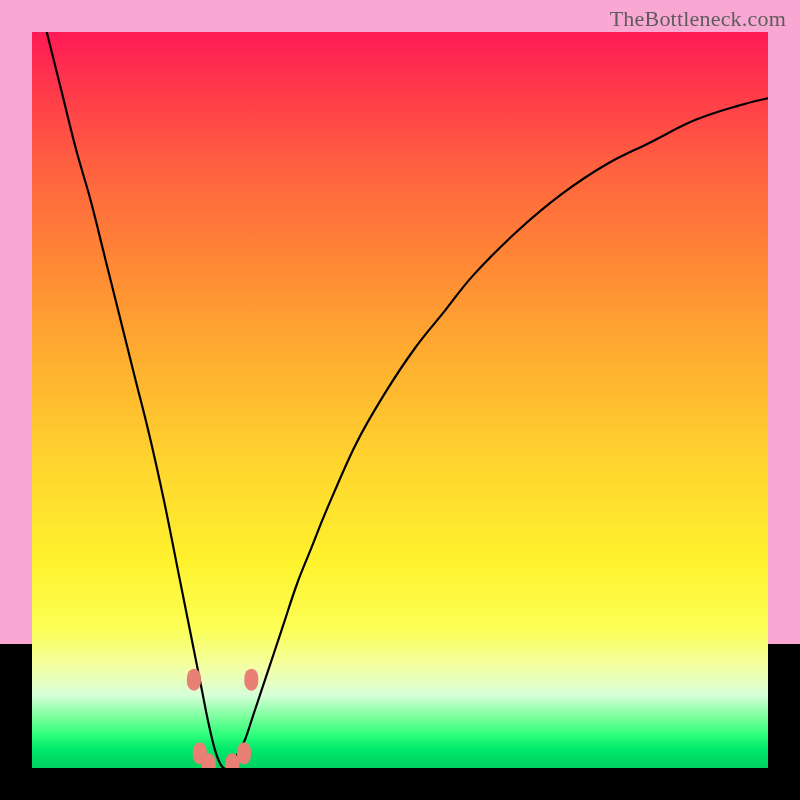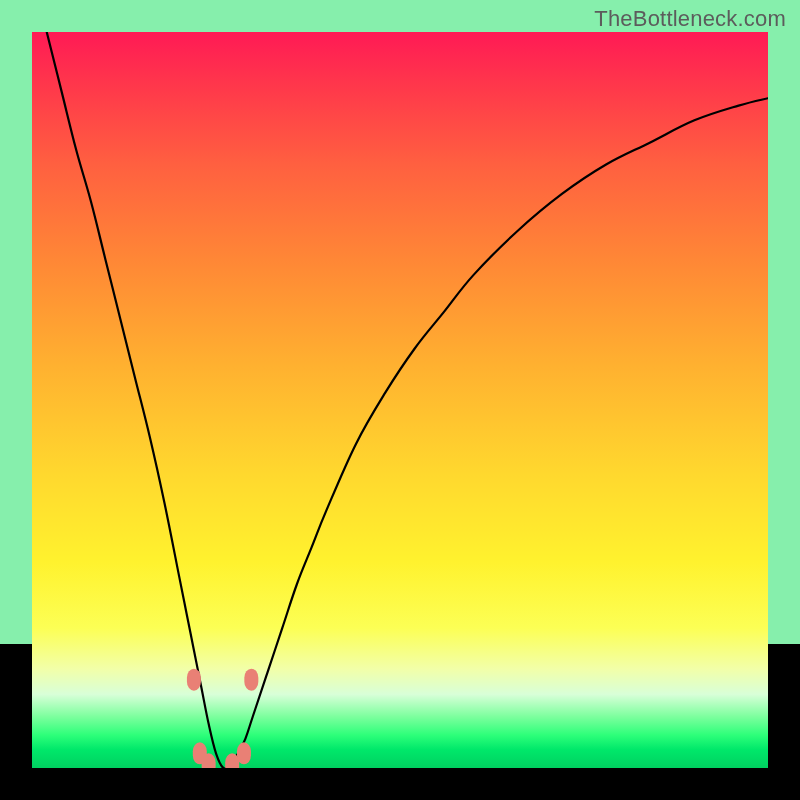--- a/index.html
+++ b/index.html
@@ -10,21 +10,22 @@
     background: #000;
     overflow: hidden;
     font-family: Arial, Helvetica, sans-serif;
   }
   .frame {
     position: absolute;
     left: 0;
     top: 0;
     width: 800px;
     height: 644px;
-    background: #86efac;
+    background: #f9a8d4;
+    font-family: Liberation Serif, serif;
   }
   .plot {
     position: absolute;
     left: 32px;
     top: 32px;
     width: 736px;
     height: 736px;
     background: linear-gradient(
       to bottom,
       #ff1a55 0%,

